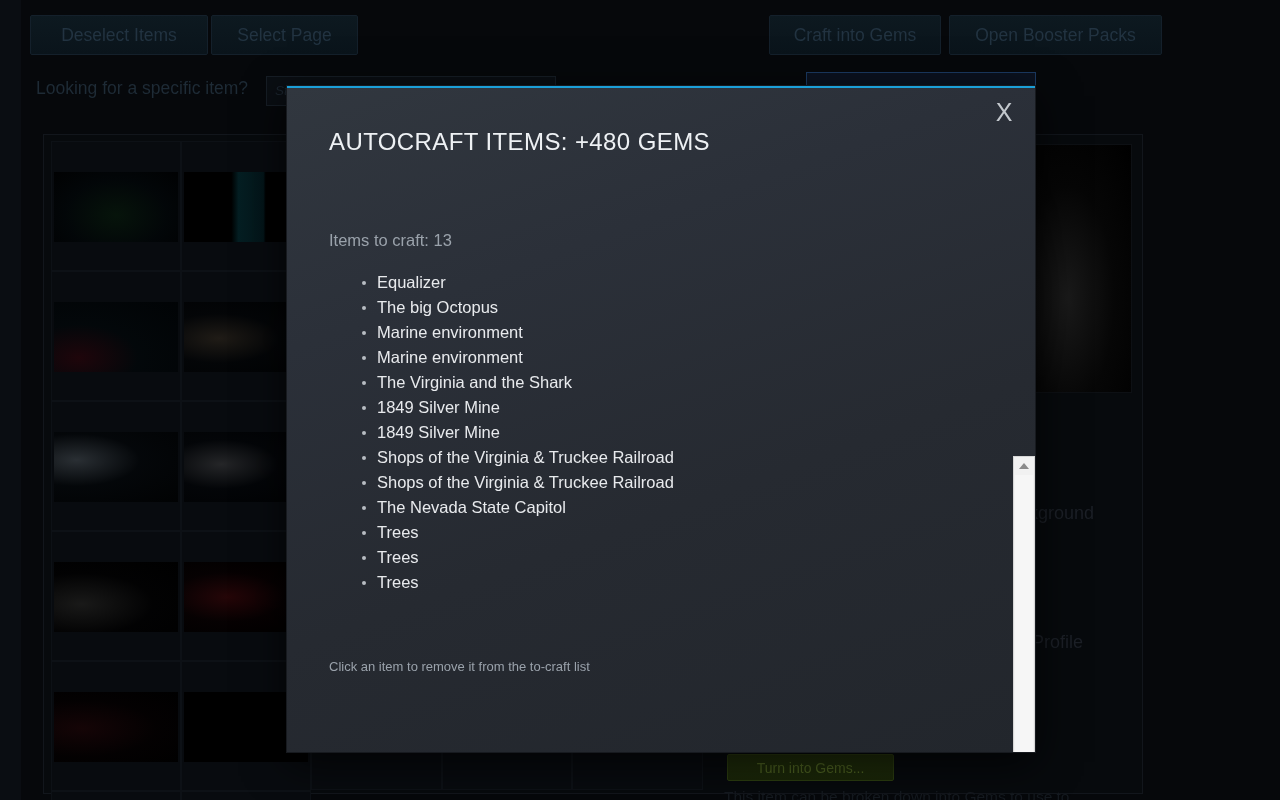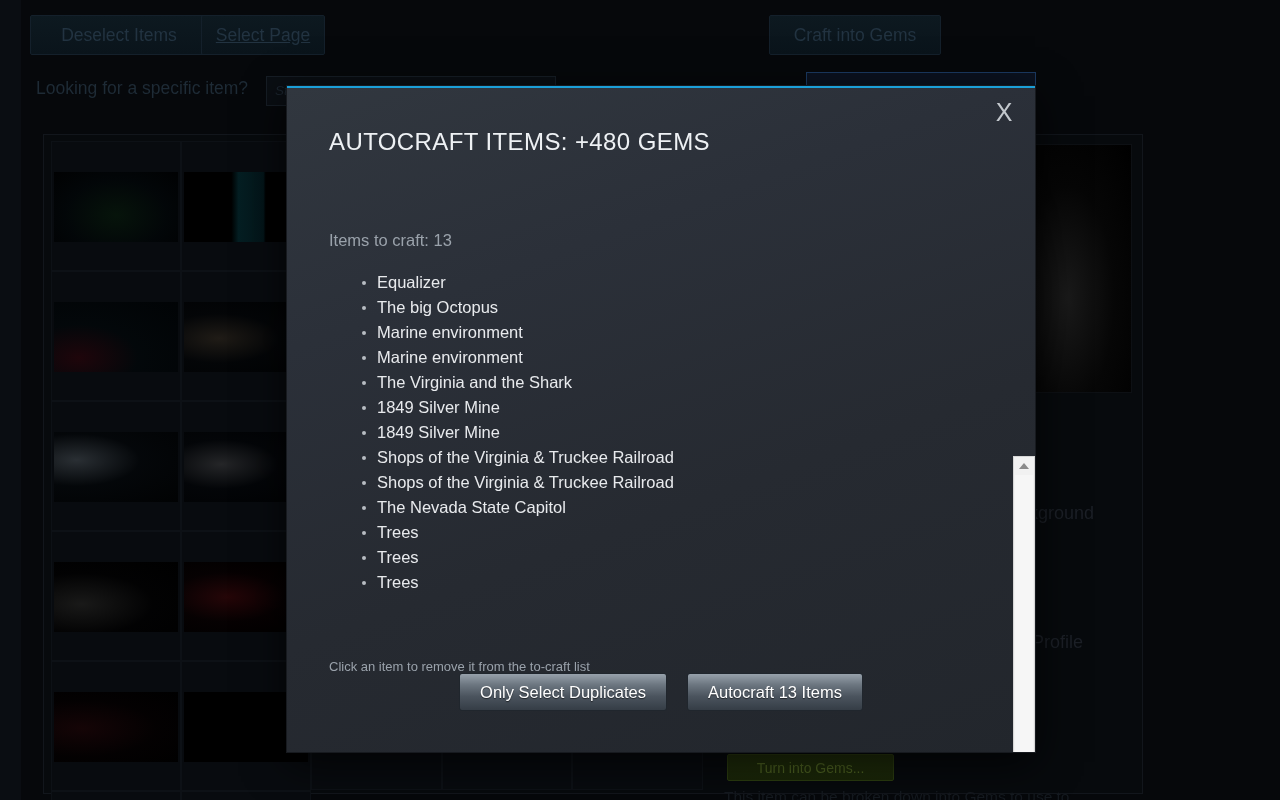--- a/index.html
+++ b/index.html
@@ -28,21 +28,21 @@
     border: 1px solid #14202b;
     border-radius: 2px;
     background: linear-gradient(180deg, #0d1920 0%, #0a141b 100%);
     color: #223341;
     font-size: 17.5px;
     display: flex; align-items: center; justify-content: center;
     padding: 1px 18px;
     white-space: nowrap;
   }
   .bg-btn.b1 { left: 30px;  width: 178px; }
-  .bg-btn.b2 { left: 201px; width: 124px; text-decoration: underline; }
+  .bg-btn.b2 { left: 211px; width: 147px; }
   .bg-btn.b3 { left: 769px; width: 172px; }
   .bg-btn.b4 { left: 949px; width: 213px; }
 
   .bg-searchrow {
     position: absolute; left: 36px; top: 78px;
     color: #1e2b36; font-size: 17.5px;
   }
   .bg-searchbox {
     position: absolute; left: 266px; top: 76px;
     width: 290px; height: 30px;
@@ -252,20 +252,21 @@
 
 <div id="root">
 
   <div class="bg-layer">
     <div class="bg-sidestrip"></div>
 
     <div class="bg-toolbar">
       <div class="bg-btn b1">Deselect Items</div>
       <div class="bg-btn b2">Select Page</div>
       <div class="bg-btn b3">Craft into Gems</div>
+      <div class="bg-btn b4">Open Booster Packs</div>
     </div>
 
     <div class="bg-searchrow">Looking for a specific item?</div>
     <div class="bg-searchbox">Start typing...</div>
     <div class="bg-bluebox"></div>
 
     <div class="bg-gridpanel"></div>
 
     <div class="bg-grid">
       <div class="bg-cell">
@@ -367,19 +368,15 @@
         <div class="scroll-arrow up">
             <i></i>
           </div>
         <div class="scroll-thumb"></div>
 
       </div>
     </div>
 
     <div class="modal-hint">Click an item to remove it from the to-craft list</div>
 
-    <div class="modal-actions">
-      <div class="action-btn">Only Select Duplicates</div>
-      <div class="action-btn">Autocraft 13 Items</div>
-    </div>
 
   </div>
 </div>
 
 </body></html>

